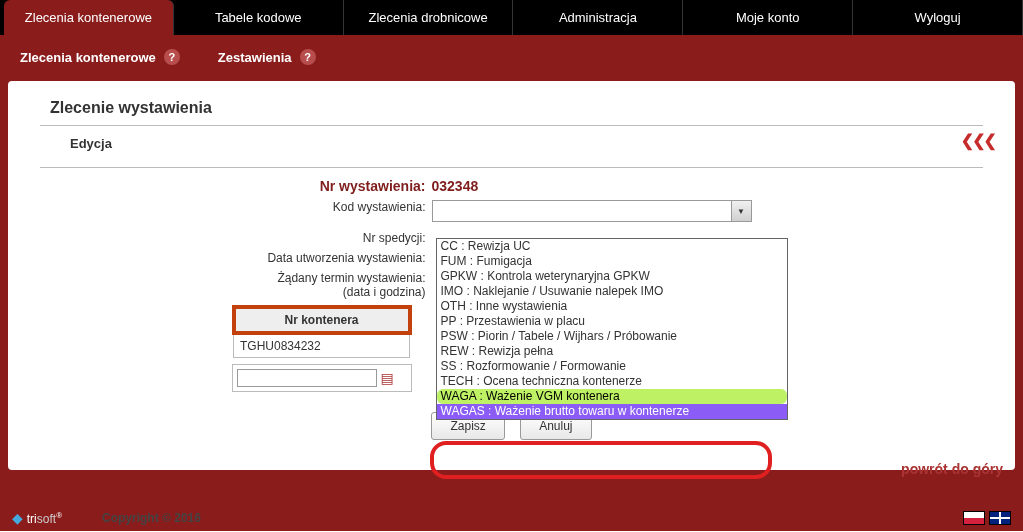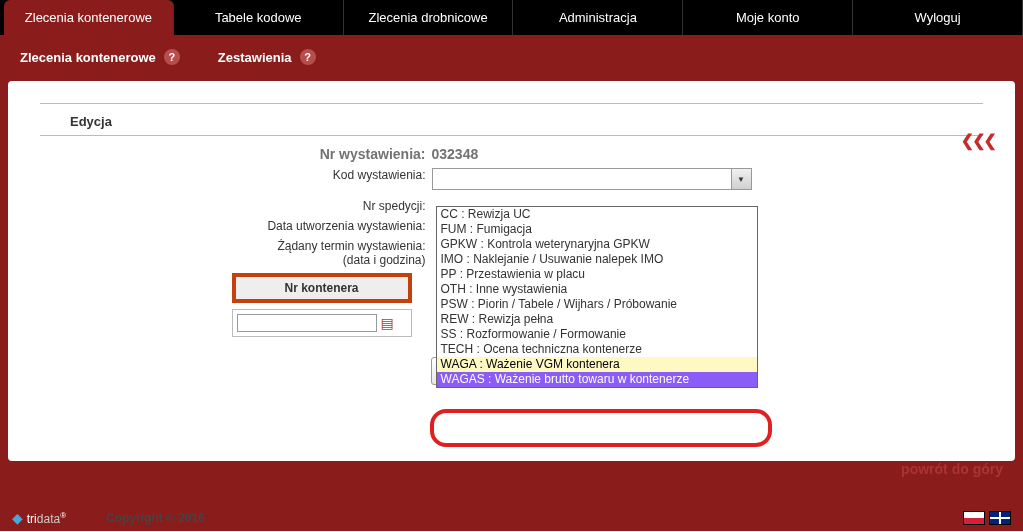--- a/index.html
+++ b/index.html
@@ -85,21 +85,21 @@
   }
   h2.page-title {
     font-size: 16px;
     font-weight: bold;
     color: #333;
     margin: 0 0 8px 10px;
   }
   h3.section-title {
     font-size: 13px;
     font-weight: bold;
-    margin: 8px 0 6px 30px;
+    margin: 8px 0 16px 30px;
   }
   hr.thin {
     border: none;
     border-top: 1px solid #bbb;
     margin: 4px 0 10px 0;
   }
   .form-area {
     width: 560px;
     margin: 0 auto;
     position: relative;
@@ -113,21 +113,21 @@
     text-align: right;
     padding-right: 6px;
     color: #333;
   }
   .form-value {
     flex: 1;
   }
   .nrwyst {
     font-size: 14px;
     font-weight: bold;
-    color: #737373;
+    color: #7f1d1d;
   }
   .sel-box {
     width: 320px;
     height: 22px;
     border: 1px solid #999;
     background: #fff;
     position: relative;
     display: inline-flex;
     align-items: center;
   }
@@ -137,36 +137,37 @@
     width: 20px; height: 20px;
     border-left: 1px solid #999;
     background: linear-gradient(#f0f0f0,#d0d0d0);
     display: flex; align-items: center; justify-content: center;
     font-size: 8px;
   }
   .dropdown {
     position: absolute;
     top: 60px;
     left: 204px;
-    width: 322px;
+    width: 352px;
     background: #fff;
     border: 1px solid #666;
     z-index: 10;
     font-size: 12px;
     line-height: 15px;
   }
   .dd-item {
     padding: 0 4px;
     white-space: nowrap;
     overflow: hidden;
     text-overflow: ellipsis;
   }
   .dd-item.hl1 {
-    background: #fef9c3;
+    background: #bef264;
     color: #000;
+    border-radius: 6px;
   }
   .dd-item.hl2 {
     background: #8b5cf6;
     color: #fff;
   }
   .red-callout {
     position: absolute;
     border: 4px solid #e02020;
     border-radius: 16px;
     top: 263px;
@@ -313,20 +314,21 @@
     </div>
     <div class="subtab">
       <span>Zestawienia</span>
       <span class="icon-q">?</span>
     </div>
   </div>
 
   <div class="whitebox">
     <div class="collapse-arrows">❮❮❮</div>
 
+    <h2 class="page-title">Zlecenie wystawienia</h2>
     <hr class="thin">
     <h3 class="section-title">Edycja</h3>
     <hr class="thin">
 
     <div class="form-area">
 
       <div class="form-row">
         <div class="form-label nrwyst">Nr wystawienia:</div>
         <div class="form-value nrwyst">032348</div>
       </div>
@@ -338,22 +340,22 @@
             <span class="sel-arrow">▼</span>
           </div>
         </div>
       </div>
 
       <div class="dropdown">
         <div class="dd-item">CC : Rewizja UC</div>
         <div class="dd-item">FUM : Fumigacja</div>
         <div class="dd-item">GPKW : Kontrola weterynaryjna GPKW</div>
         <div class="dd-item">IMO : Naklejanie / Usuwanie nalepek IMO</div>
+        <div class="dd-item">OTH : Inne wystawienia</div>
         <div class="dd-item">PP : Przestawienia w placu</div>
-        <div class="dd-item">OTH : Inne wystawienia</div>
         <div class="dd-item">PSW : Piorin / Tabele / Wijhars / Próbowanie</div>
         <div class="dd-item">REW : Rewizja pełna</div>
         <div class="dd-item">SS : Rozformowanie / Formowanie</div>
         <div class="dd-item">TECH : Ocena techniczna kontenerze</div>
         <div class="dd-item hl1">WAGA : Ważenie VGM kontenera</div>
         <div class="dd-item hl2">WAGAS : Ważenie brutto towaru w kontenerze</div>
       </div>
 
       <div class="red-callout"></div>
 
@@ -372,20 +374,23 @@
       <div class="form-row">
         <div class="form-label">(data i godzina)</div>
         <div class="form-value"></div>
       </div>
 
       <div style="margin-top:4px;">
         <table class="ktable">
           <tbody>
               <tr>
                 <th>Nr kontenera</th>
+              </tr>
+          <tr>
+                <td>TGHU0834232</td>
               </tr>
         </tbody>
           </table>
         <div class="search-row">
           <input type="text" style="">
           <span class="sicon">▤</span>
         </div>
       </div>
 
       <div class="btn-row">
@@ -397,20 +402,20 @@
 
   </div>
 
   <a class="back-top">powrót do góry</a>
 
 </div>
 
 <div class="footer">
   <span class="logo">
     <span class="mark">◆</span>
-    <span><span>tri</span><span style="color:#ccc">data</span><sup style="font-size:8px">®</sup></span>
+    <span><span>tri</span><span style="color:#ccc">soft</span><sup style="font-size:8px">®</sup></span>
   </span>
   <span class="copy">Copyright © 2016</span>
   <span class="flags">
     <span class="flag flag-pl"></span>
     <span class="flag flag-uk"></span>
   </span>
 </div>
 
 </body></html>

